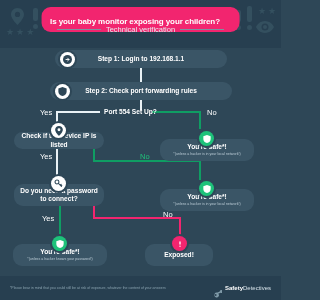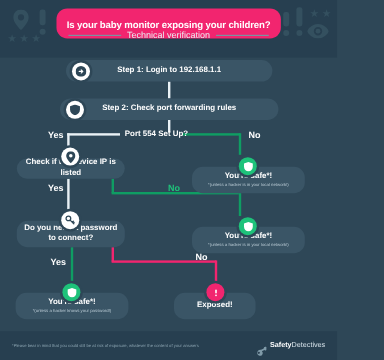--- a/index.html
+++ b/index.html
@@ -28,21 +28,21 @@
   .deco-stars {
     position:absolute; color:#34505f; font-size:9px; letter-spacing:2px;
     line-height:9px;
   }
 
   #title-pill {
     position:absolute; left:50%; transform:translateX(-50%);
     top:7px;
     background:#f2256f;
     border-radius:9px;
-    padding:3px 9px 4px 9px;
+    padding:3px 20px 4px 9px;
     white-space:nowrap;
   }
   #title-pill span {
     font-size:8px; font-weight:bold; color:#ffffff; letter-spacing:-0.1px;
   }
   #subtitle-row {
     position:absolute; left:0; top:25px; width:281px;
     display:flex; align-items:center; justify-content:center; gap:5px;text-align:center;
   }
   #subtitle-row .rule { height:1px; background:#7a93a1; width:44px; }
@@ -81,21 +81,21 @@
   .badge svg { display:block; }
 
   .wire { position:absolute; z-index:1; }
   .wire.v { width:1.6px; }
   .wire.h { height:1.6px; }
   .white { background:#e9f1f5; }
   .green { background:#0f9d63; }
   .pink  { background:#f2256f; }
 
   .branch-label {
-    position:absolute; font-size:7.5px; font-weight:bold; z-index:5;
+    position:absolute; font-size:7.5px; font-weight:normal; z-index:5;
     white-space:nowrap;
   }
   .bl-white { color:#ffffff; }
   .bl-green { color:#1ec27a; }
 
   .q-text {
     position:absolute; font-size:6.6px; font-weight:bold; color:#ffffff;
     white-space:nowrap; z-index:5;
   }
 

